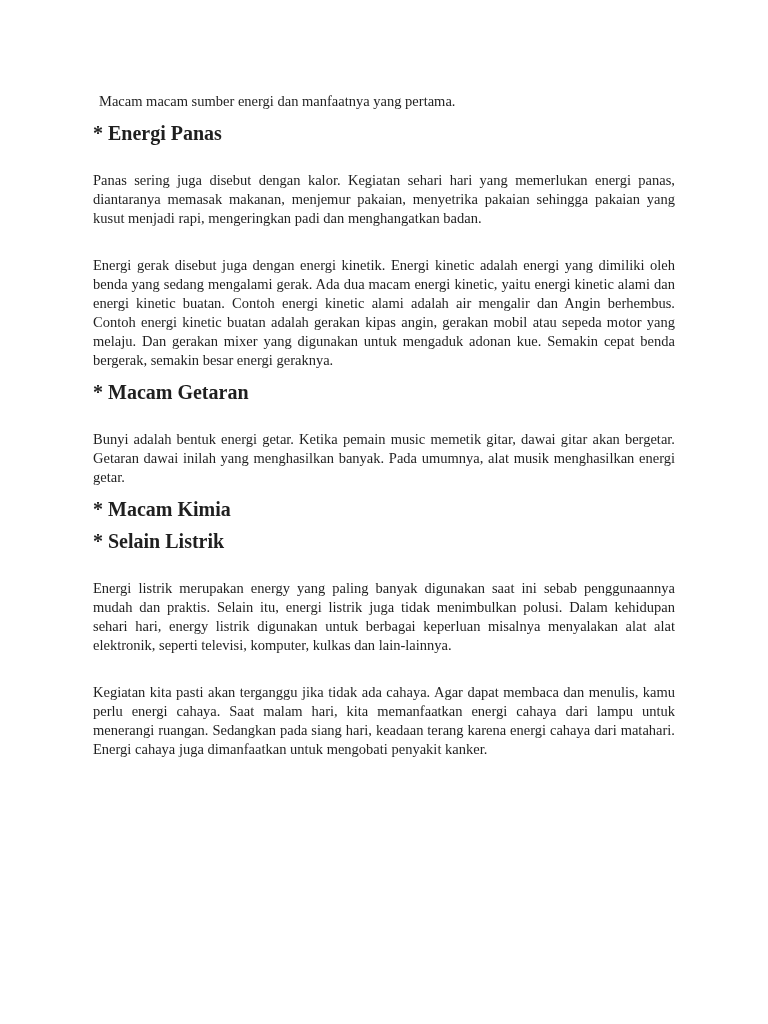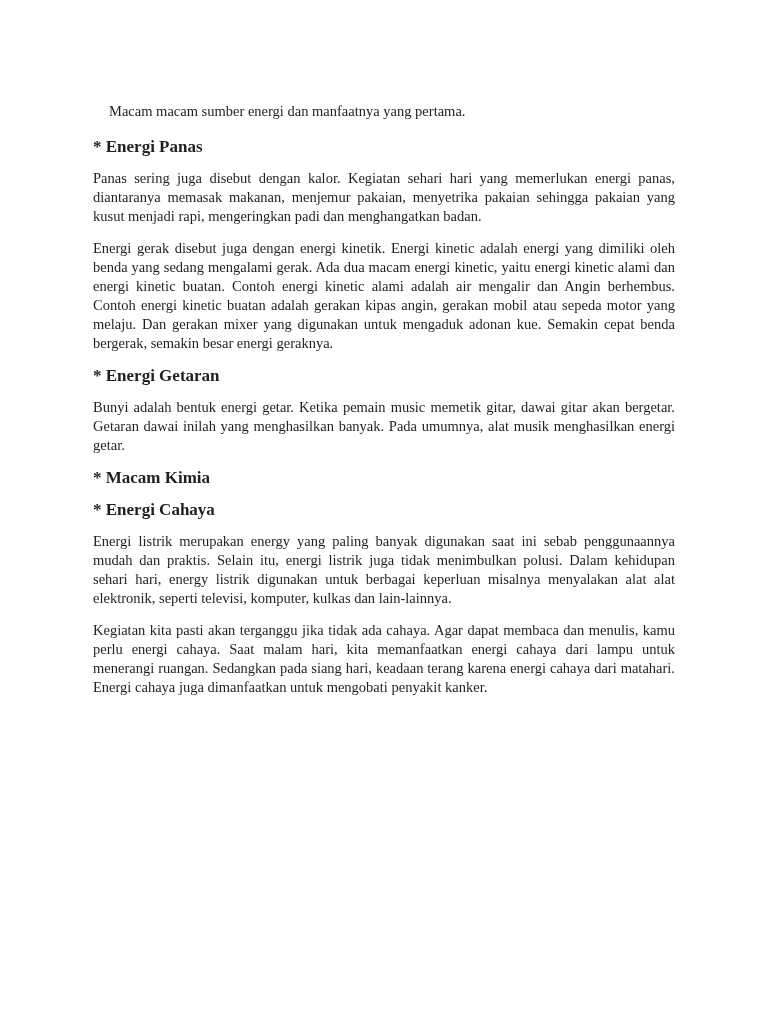--- a/index.html
+++ b/index.html
@@ -24,33 +24,33 @@
     position: absolute;
     top: 86px;
     left: 93px;
     width: 582px;
     font-size: 14.5px;
     line-height: 19px;
   }
 
   .intro {
     text-align: left;
-    margin: 16px;
+    margin: 6px;
   }
 
   .section-heading {
-    font-size: 17px;
+    font-size: 20px;
     font-weight: bold;
     line-height: 19px;
     margin-top: 13px;
     text-align: left;
   }
 
   .section-body {
-    margin-top: 13px;
+    margin-top: 28px;
     text-align: justify;
     text-justify: inter-word;
   }
 </style>
 </head>
 <body>
 
 <div class="page">
   <div class="content">
 
@@ -59,30 +59,30 @@
     <div>
       <p class="section-heading">* Energi Panas</p>
       <p class="section-body">Panas sering juga disebut dengan kalor. Kegiatan sehari hari yang memerlukan energi panas, diantaranya memasak makanan, menjemur pakaian, menyetrika pakaian sehingga pakaian yang kusut menjadi rapi, mengeringkan padi dan menghangatkan badan.</p>
     </div>
 
     <div>
       <p class="section-body">Energi gerak disebut juga dengan energi kinetik. Energi kinetic adalah energi yang dimiliki oleh benda yang sedang mengalami gerak. Ada dua macam energi kinetic, yaitu energi kinetic alami dan energi kinetic buatan. Contoh energi kinetic alami adalah air mengalir dan Angin berhembus. Contoh energi kinetic buatan adalah gerakan kipas angin, gerakan mobil atau sepeda motor yang melaju. Dan gerakan mixer yang digunakan untuk mengaduk adonan kue. Semakin cepat benda bergerak, semakin besar energi geraknya.</p>
     </div>
 
     <div>
-      <p class="section-heading">* Energi Getaran</p>
+      <p class="section-heading">* Macam Getaran</p>
       <p class="section-body">Bunyi adalah bentuk energi getar. Ketika pemain music memetik gitar, dawai gitar akan bergetar. Getaran dawai inilah yang menghasilkan banyak. Pada umumnya, alat musik menghasilkan energi getar.</p>
     </div>
 
     <div>
       <p class="section-heading">* Macam Kimia</p>
     </div>
 
     <div>
-      <p class="section-heading">* Energi Cahaya</p>
+      <p class="section-heading">* Selain Listrik</p>
       <p class="section-body">Energi listrik merupakan energy yang paling banyak digunakan saat ini sebab penggunaannya mudah dan praktis. Selain itu, energi listrik juga tidak menimbulkan polusi. Dalam kehidupan sehari hari, energy listrik digunakan untuk berbagai keperluan misalnya menyalakan alat alat elektronik, seperti televisi, komputer, kulkas dan lain-lainnya.</p>
     </div>
 
     <div>
       <p class="section-body">Kegiatan kita pasti akan terganggu jika tidak ada cahaya. Agar dapat membaca dan menulis, kamu perlu energi cahaya. Saat malam hari, kita memanfaatkan energi cahaya dari lampu untuk menerangi ruangan. Sedangkan pada siang hari, keadaan terang karena energi cahaya dari matahari. Energi cahaya juga dimanfaatkan untuk mengobati penyakit kanker.</p>
     </div>
 
   </div>
 </div>
 

